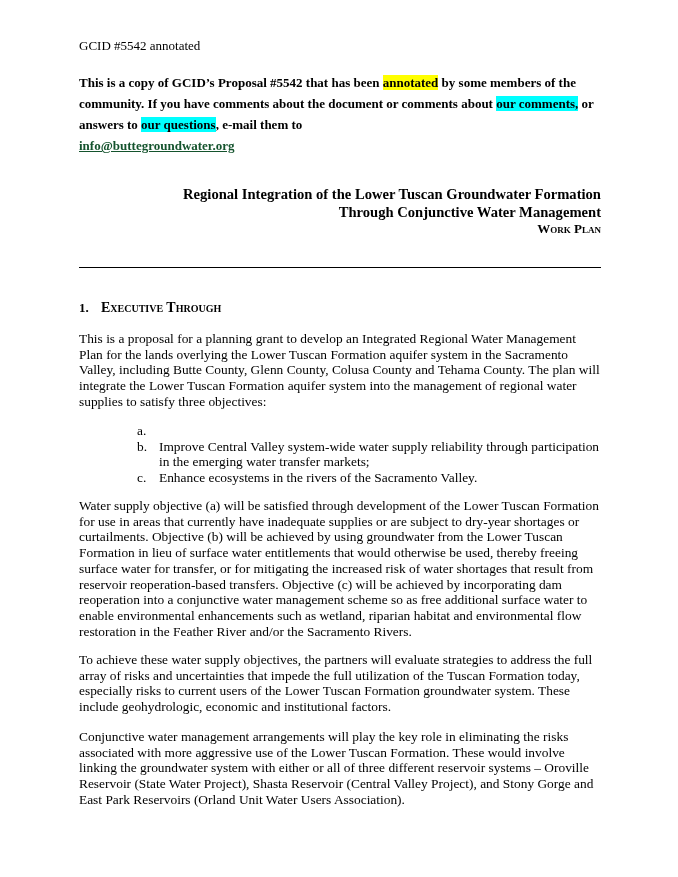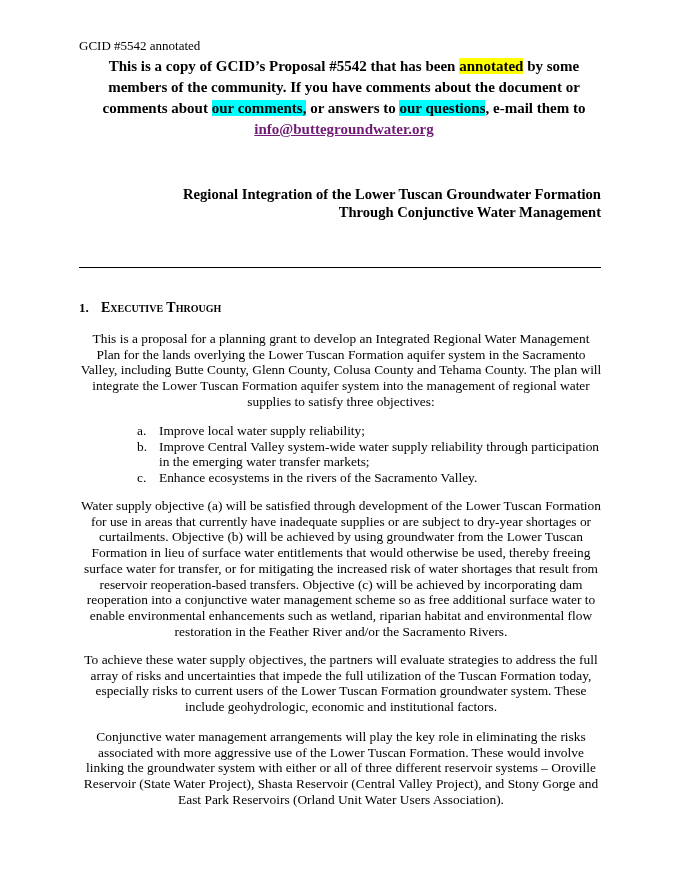--- a/index.html
+++ b/index.html
@@ -4,43 +4,43 @@
   <style>
     html, body { margin: 0; padding: 0; background: #ffffff; }
     body {
       width: 678px; height: 877px; position: relative; overflow: hidden;
       font-family: "Liberation Serif", "DejaVu Serif", serif;
       color: #000;
     }
     .page { position: absolute; left: 79px; top: 0; width: 522px; }
     .header-label { position: absolute; top: 38px; left: 0; font-size: 13px; }
     .notice {
-      position: absolute; top: 56px; left: 0; width: 530px;
-      font-size: 15px; font-weight: bold; line-height: 21px; text-align: center;
+      position: absolute; top: 72px; left: 0; width: 530px;
+      font-size: 13px; font-weight: bold; line-height: 21px;
     }
     .hl-yellow { background: #ffff00; }
     .hl-cyan { background: #00ffff; }
-    .link { color: #701a75; text-decoration: underline; }
+    .link { color: #14532d; text-decoration: underline; }
     .title-block {
       position: absolute; top: 185px; left: 0; width: 522px;
       text-align: right; font-weight: bold; font-size: 14.6px; line-height: 18px;
     }
     .subtitle { font-size: 11px; font-variant: small-caps; font-size: 13px; line-height: 16px; }
     .rule {
       position: absolute; top: 267px; left: 0; width: 522px;
       border-top: 1.2px solid #000;
     }
     .section-head {
       position: absolute; top: 300px; left: 0; font-weight: bold; font-size: 13px;
     }
     .section-head .num { display: inline-block; width: 22px; }
     .section-head .title { font-variant: small-caps; font-size: 14px; }
     .para {
       position: absolute; left: 0; width: 524px;
-      font-size: 13.4px; line-height: 15.7px; text-align: center;
+      font-size: 13.4px; line-height: 15.7px;
     }
     .list {
       position: absolute; left: 58px; top: 423px; width: 466px;
       font-size: 13.4px; line-height: 15.7px;
     }
     .list-item { display: flex; }
     .list-item .marker { width: 22px; flex: none; }
   </style>
 </head>
 <body>
@@ -49,34 +49,34 @@
 
   <div class="header-label">GCID #5542 annotated</div>
 
   <div class="notice">
     <span>This is a copy of GCID’s Proposal #5542 that has been </span><span class="hl-yellow">annotated</span><span> by some members of the community.  If you have comments about the document or comments about </span><span class="hl-cyan">our comments,</span><span> or answers to </span><span class="hl-cyan">our questions</span><span>, e-mail them to </span><br><a class="link">info@buttegroundwater.org</a>
   </div>
 
   <div class="title-block">
     <div>Regional Integration of the Lower Tuscan Groundwater Formation</div>
     <div>Through Conjunctive Water Management</div>
+    <div class="subtitle">Work Plan</div>
   </div>
 
   <div class="rule"></div>
 
   <div class="section-head">
     <span class="num">1.</span><span class="title">Executive Through</span>
   </div>
 
   <div class="para" style="top:331px;">This is a proposal for a planning grant to develop an Integrated Regional Water Management Plan for the lands overlying the Lower Tuscan Formation aquifer system in the Sacramento Valley, including Butte County, Glenn County, Colusa County and Tehama County.  The plan will integrate the Lower Tuscan Formation aquifer system into the management of regional water supplies to satisfy three objectives:</div>
 
   <div class="list">
     <div class="list-item">
       <span class="marker">a.</span>
-      <span>Improve local water supply reliability;</span>
     </div>
     <div class="list-item">
       <span class="marker">b.</span>
       <span>Improve Central Valley system-wide water supply reliability through participation in the emerging water transfer markets;</span>
     </div>
     <div class="list-item">
       <span class="marker">c.</span>
       <span>Enhance ecosystems in the rivers of the Sacramento Valley.</span>
     </div>
   </div>

